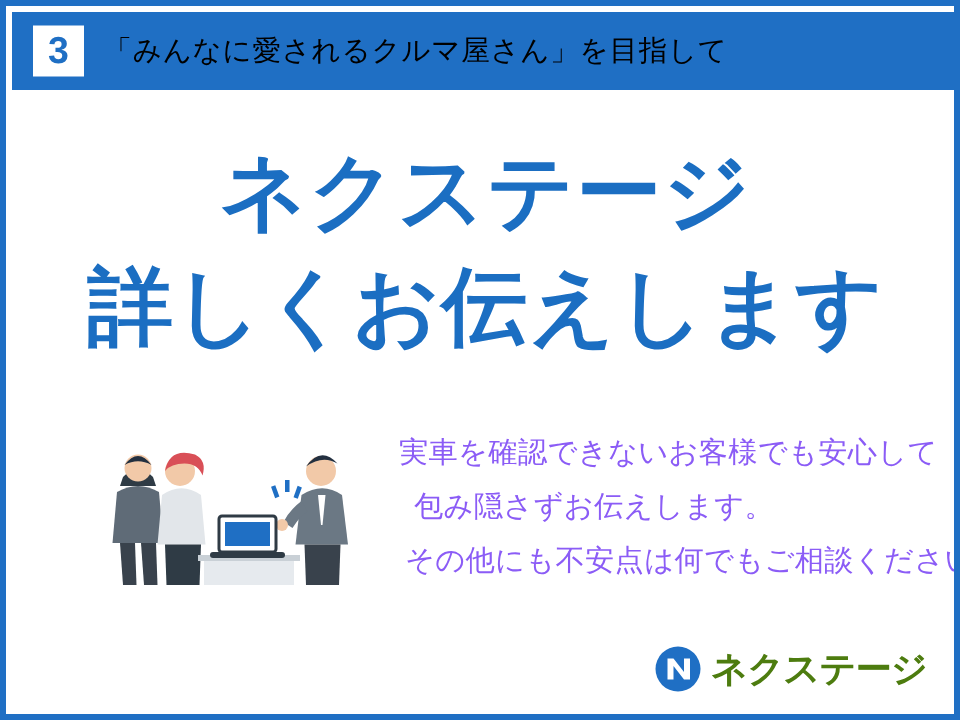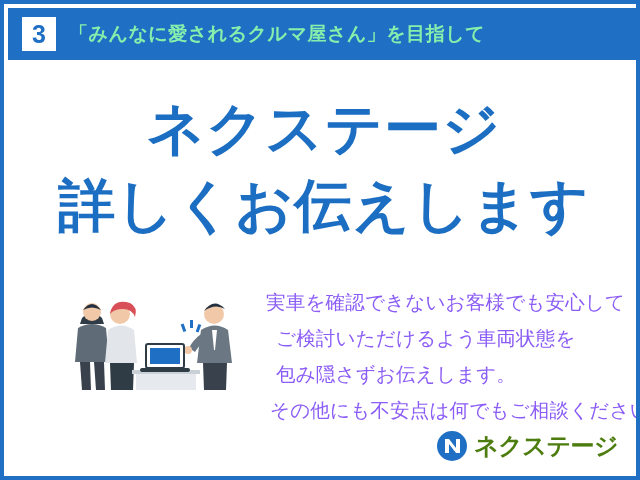--- a/index.html
+++ b/index.html
@@ -39,23 +39,23 @@
     color: #1f6fc4;
     font-size: 25px;
     font-weight: bold;
     display: flex;
     align-items: center;
     justify-content: center;
     flex: none;
     font-family: "Liberation Sans", sans-serif;
   }
   .header-title {
-    color: #86efac;
+    color: #000000;
     font-size: 19px;
-    font-weight: bold;
+    font-weight: normal;
     margin-left: 13px;
     letter-spacing: 0.5px;
     white-space: nowrap;
   }
   
   .headline {
     position: absolute;
     left: 0;
     top: 86px;
     width: 640px;
@@ -172,21 +172,20 @@
         <rect x="70" y="90" width="60" height="16" fill="#e6eaee"></rect>
         <rect x="80" y="60" width="38" height="24" rx="2" fill="#ffffff" stroke="#2f3b45" stroke-width="2"></rect>
         <rect x="84" y="64" width="30" height="16" fill="#1f6fc4"></rect>
         <rect x="74" y="84" width="50" height="4" rx="2" fill="#2f3b45"></rect>
       </g>
     </svg>
   </div>
 
   <div class="copy">
     <p>実車を確認できないお客様でも安心して</p>
-    <p class="indent1">ご検討いただけるよう車両状態を</p>
     <p class="indent1">包み隠さずお伝えします。</p>
     <p class="indent2">その他にも不安点は何でもご相談ください。</p>
   </div>
 
   <div class="footer">
     <span class="logo-mark">
       <svg width="32" height="32" viewBox="0 0 32 32" xmlns="http://www.w3.org/2000/svg">
         <circle cx="16" cy="16" r="15" fill="#1f6fc4"></circle>
         <path d="M9 23 L9 9 L13 9 L20 18 L20 9 L24 9 L24 23 L20 23 L13 14 L13 23 Z" fill="#ffffff"></path>
       </svg>

